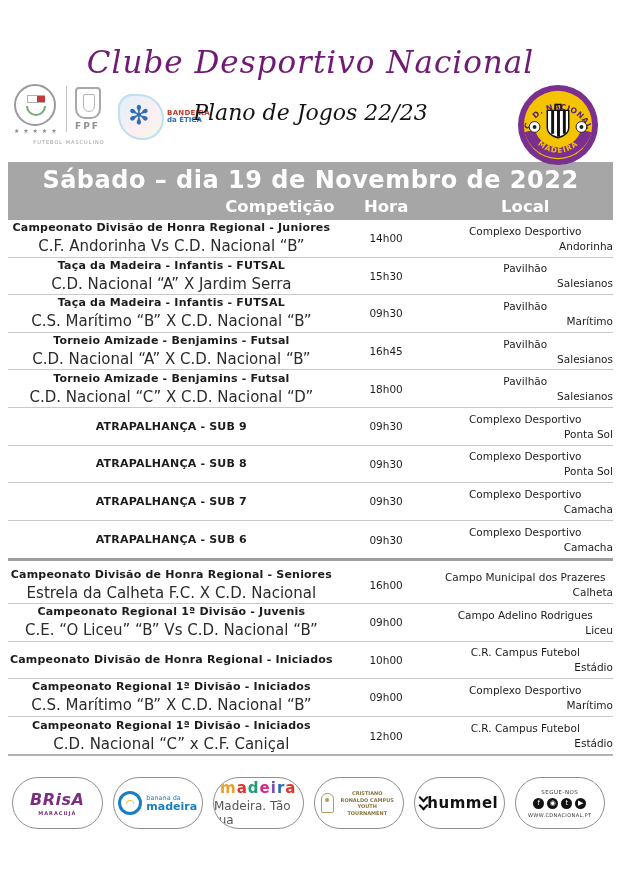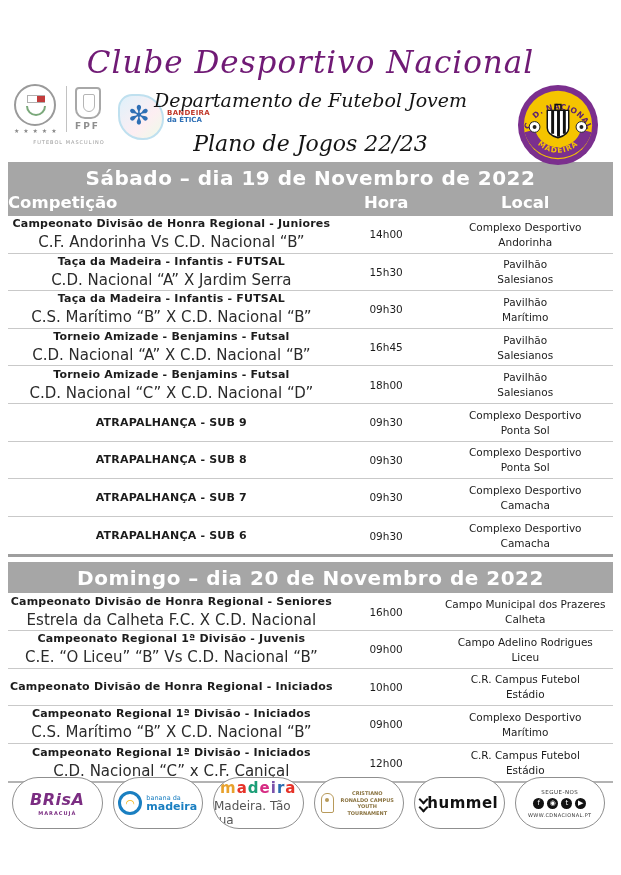--- a/index.html
+++ b/index.html
@@ -42,35 +42,35 @@
   .etica-shape span { position:absolute; left:8px; top:4px; font-size:26px; color:#2e6fb5; }
   .etica-text { line-height:1.05; }
   .etica-text .l1 { font-size:7px; font-weight:bold; color:#c0392b; letter-spacing:.3px; }
   .etica-text .l2 { font-size:7px; font-weight:bold; color:#2e6fb5; }
 
   .crest-wrap { position:absolute; right:22px; top:84px; width:82px; height:82px; }
 
   
   .schedule { margin:0 8px; }
   .sec-header { background:#a6a6a6; color:#fff; }
-  .sec-title { text-align:center; font-weight:bold; font-size:20px; letter-spacing:.5px;
+  .sec-title { text-align:center; font-weight:bold; font-size:24px; letter-spacing:.5px;
                padding:4px 0 3px; }
   .col-headers { display:flex; font-weight:bold; font-size:16.5px; padding-bottom:4px; }
-  .c-comp { width:54%; text-align:left; }
+  .c-comp { width:54%; text-align:right; }
   .c-time { width:17%; text-align:center; }
   .c-venue { width:29%; text-align:center; }
   .rows {}
   .row { display:flex; align-items:center; min-height:37.6px; border-bottom:1px solid #c9c9c9; }
   .row:last-child { border-bottom:none; }
   .cell-comp { width:54%; text-align:center; }
   .comp-name { font-weight:bold; font-size:11px; letter-spacing:.2px; }
   .comp-match { font-size:15px; margin-top:3px; color:#2b2b2b; }
   .cell-time { width:17%; text-align:center; font-size:10.5px; }
   .cell-venue { width:29%; text-align:center; font-size:10.5px; }
-  .venue2 { margin-top:3px; }
+  .venue2 { margin-top:3px;text-align:right; }
   .section { }
   .section.saturday { border-bottom:3px solid #9e9e9e; }
   .section.sunday { margin-top:5px; border-bottom:2px solid #b3b3b3; }
 
   
   .sponsors { position:absolute; left:0; right:4px; bottom:46px; display:flex;
               justify-content:center; gap:10px; padding:0 12px; }
   .badge { width:93px; height:52px; border:1.5px solid #8f8f8f; border-radius:26px;
            display:flex; flex-direction:column; align-items:center; justify-content:center;
            background:#fff; overflow:hidden; }
@@ -82,21 +82,21 @@
   .banana-txt .b1 { font-size:6.5px; color:#1a7fc1; }
   .banana-txt .b2 { font-size:11px; color:#1a7fc1; font-weight:bold; line-height:.9; }
   .madeira-letters { font-size:15px; font-weight:bold; letter-spacing:1px; }
   .madeira-sub { font-size:12px; color:#555; margin-top:2px; }
   .cr-row { display:flex; align-items:center; gap:4px; padding:0 6px; }
   .cr-emblem { width:13px; height:20px; border:1.5px solid #b89a5a; border-radius:6px 6px 2px 2px;
                position:relative; flex:none; }
   .cr-emblem::after { content:""; position:absolute; left:3.5px; top:4px; width:4px; height:4px;
                       border-radius:50%; background:#b89a5a; }
   .cr-text { font-size:5px; color:#8a7340; font-weight:bold; line-height:1.3; text-align:center; }
-  .hummel-row { display:flex; align-items:center; }
+  .hummel-row { display:flex; align-items:flex-start; }
   .chevs { display:flex; flex-direction:column; gap:1px; }
   .chev { width:7px; height:7px; border-left:2.5px solid #111; border-bottom:2.5px solid #111;
           transform:rotate(-45deg); }
   .hummel-t { font-size:15px; font-weight:bold; color:#111; letter-spacing:.5px; }
   .follow-top { font-size:5.5px; color:#333; letter-spacing:.5px; }
   .social-row { display:flex; gap:3px; margin:3px 0; }
   .soc { width:11px; height:11px; border-radius:50%; background:#111; color:#fff; font-size:7px;
          display:flex; align-items:center; justify-content:center; }
   .follow-url { font-size:5px; color:#333; letter-spacing:.4px; }
 </style>
@@ -131,21 +131,20 @@
           </div>
         <div class="etica-text">
           <div class="l1">BANDEIRA</div>
           <div class="l2">da ÉTICA</div>
         </div>
       </div>
     </div>
 
     <div class="titles">
       <div class="club-title">Clube Desportivo Nacional</div>
-      <div class="dept-title">Departamento de Futebol Jovem</div>
       <div class="plan-title">Plano de Jogos 22/23</div>
     </div>
 
     <div class="crest-wrap">
       <svg width="82" height="82" viewBox="0 0 84 84">
         <circle cx="42" cy="42" r="41" fill="#7b2f8e"></circle>
         <circle cx="42" cy="42" r="35" fill="#f5c400"></circle>
         <defs>
           <path id="arcTop" d="M 11,50 A 32,32 0 0 1 73,50" fill="none"></path>
           <path id="arcBot" d="M 13,48 A 30,30 0 0 0 71,48" fill="none"></path>
@@ -286,24 +285,20 @@
       <div class="cell-time">09h30</div>
       <div class="cell-venue">
         <div>Complexo Desportivo</div>
         <div class="venue2">Camacha</div>
       </div>
     </div>
   </div>
     </section>
 
     <section class="section sunday">
-      <div class="sec-header">
-        <div class="sec-title">Domingo – dia 20 de Novembro de 2022</div>
-
-      </div>
       <div class="rows">
     <div class="row">
       <div class="cell-comp">
         <div class="comp-name">Campeonato Divisão de Honra Regional - Seniores</div>
         <div class="comp-match">Estrela da Calheta F.C. X C.D. Nacional</div>
       </div>
       <div class="cell-time">16h00</div>
       <div class="cell-venue">
         <div>Campo Municipal dos Prazeres</div>
         <div class="venue2">Calheta</div>

